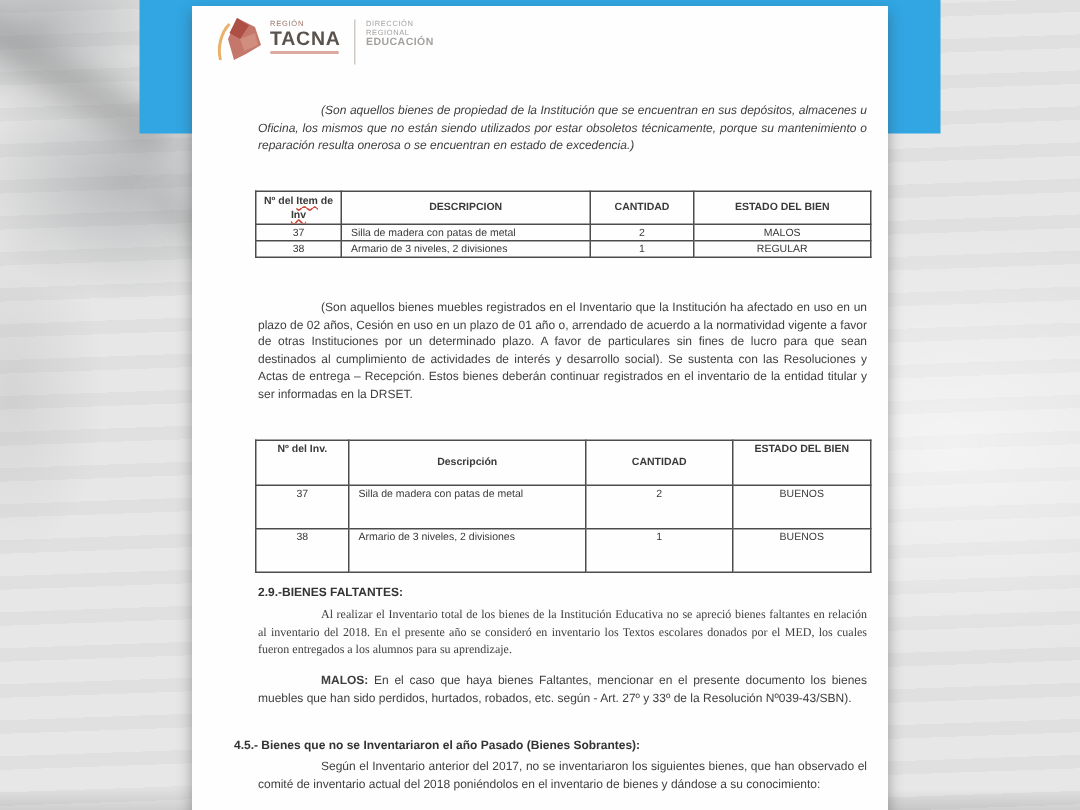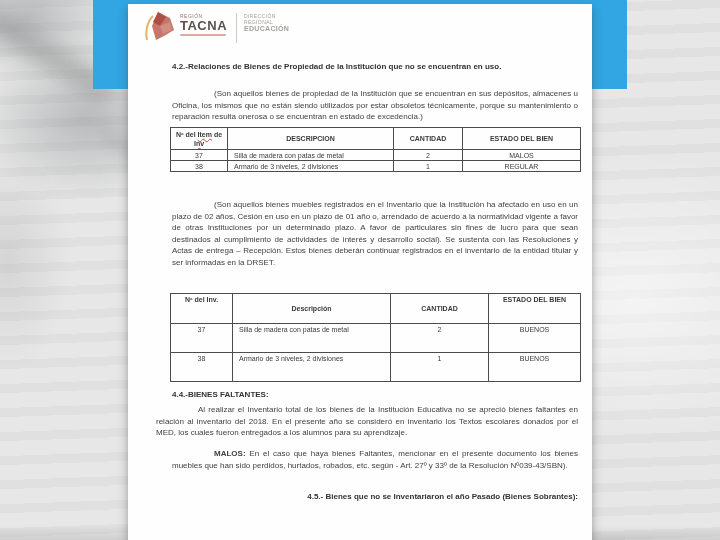--- a/index.html
+++ b/index.html
@@ -89,22 +89,21 @@
       </div>
       <div class="logo-divider"></div>
       <div class="dre">
         <div class="dre-small">DIRECCIÓN</div>
         <div class="dre-small">REGIONAL</div>
         <div class="dre-big">EDUCACIÓN</div>
       </div>
     </div>
 
 
-    <div class="abs h" style="left:44px; top:58px; right:14px;">4.2.-Relaciones de Bienes de Propiedad de la Institución que no se encuentran en uso.</div>
-    <div class="abs p" style="left:44px; top:84px; right:14px;">(Son aquellos bienes de propiedad de la Institución que se encuentran en sus depósitos, almacenes u Oficina, los mismos que no están siendo utilizados por estar obsoletos técnicamente, porque su mantenimiento o reparación resulta onerosa o se encuentran en estado de excedencia.)</div>
+    <div class="abs p" style="left:44px; top:64px; right:14px;font-style:italic;">(Son aquellos bienes de propiedad de la Institución que se encuentran en sus depósitos, almacenes u Oficina, los mismos que no están siendo utilizados por estar obsoletos técnicamente, porque su mantenimiento o reparación resulta onerosa o se encuentran en estado de excedencia.)</div>
 
     <table class="abs t1">
       <colgroup>
           <col style="width:57px">
           <col style="width:166px">
           <col style="width:69px">
           <col style="width:118px">
         </colgroup>
       <tbody>
           <tr>
@@ -155,22 +154,23 @@
       </tr>
       <tr>
         <td>38</td>
         <td class="desc">Armario de 3 niveles, 2 divisiones</td>
         <td>1</td>
         <td>BUENOS</td>
       </tr>
     </tbody>
       </table>
 
-    <div class="abs h" style="left:44px; top:386px; right:14px;">4.4.-BIENES FALTANTES:</div>
-    <div class="abs p" style="left:28px; top:400px; right:14px;">Al realizar el Inventario total de los bienes de la Institución Educativa no se apreció bienes faltantes en relación al inventario del 2018. En el presente año se consideró en inventario los Textos escolares donados por el MED, los cuales fueron entregados a los alumnos para su aprendizaje.</div>
+    <div class="abs h" style="left:44px; top:386px; right:14px;">2.9.-BIENES FALTANTES:</div>
+    <div class="abs p" style="left:44px; top:400px; right:14px;font-family:Liberation Serif, serif;">Al realizar el Inventario total de los bienes de la Institución Educativa no se apreció bienes faltantes en relación al inventario del 2018. En el presente año se consideró en inventario los Textos escolares donados por el MED, los cuales fueron entregados a los alumnos para su aprendizaje.</div>
     <div class="abs p" style="left:44px; top:444px; right:14px;">
       <span class="nota-label">MALOS:</span><span> En el caso que haya bienes Faltantes, mencionar en el presente documento los bienes muebles que han sido perdidos, hurtados, robados, etc. según - Art. 27º y 33º de la Resolución Nº039-43/SBN).</span>
     </div>
 
-    <div class="abs h" style="left:28px; top:488px; right:14px;text-align:right;">4.5.- Bienes que no se Inventariaron el año Pasado (Bienes Sobrantes):</div>
+    <div class="abs h" style="left:28px; top:488px; right:14px;">4.5.- Bienes que no se Inventariaron el año Pasado (Bienes Sobrantes):</div>
+    <div class="abs p" style="left:44px; top:501px; right:14px;">Según el Inventario anterior del 2017, no se inventariaron los siguientes bienes, que han observado el comité de inventario actual del 2018 poniéndolos en el inventario de bienes y dándose a su conocimiento:</div>
 
   </div>
 </div>
 
 </body></html>

